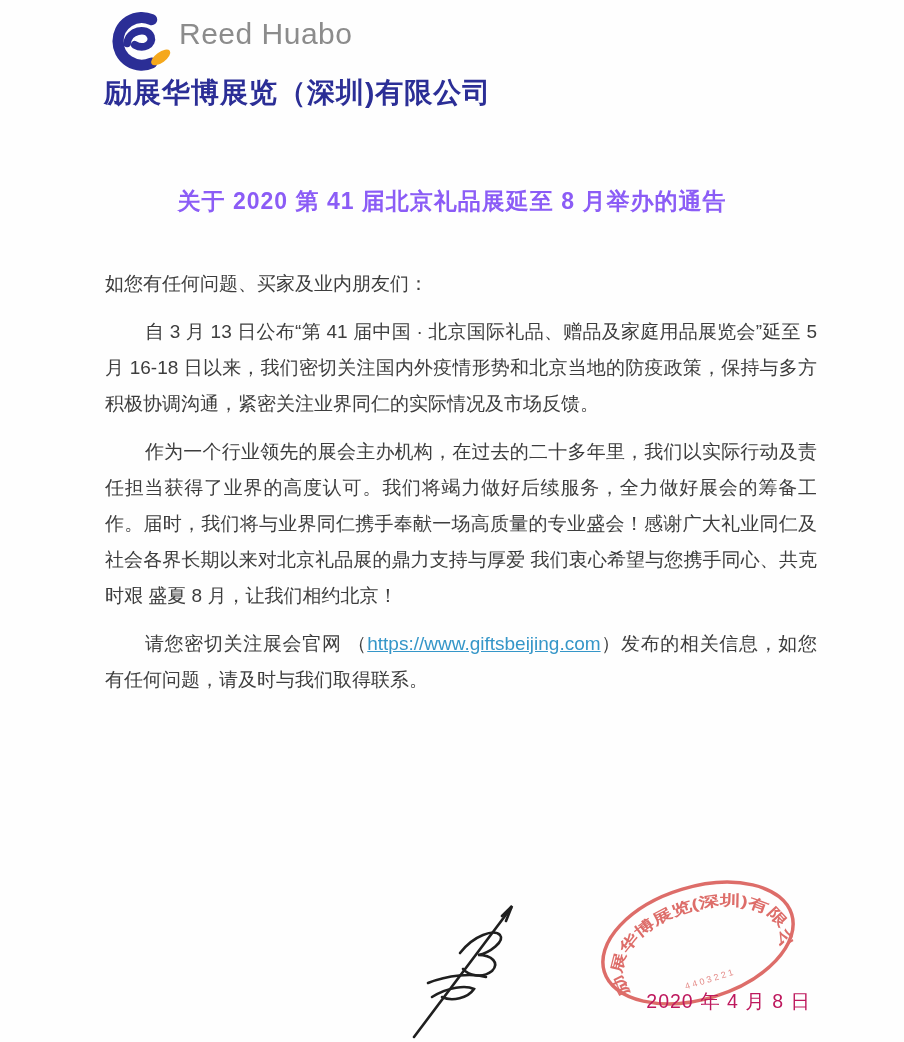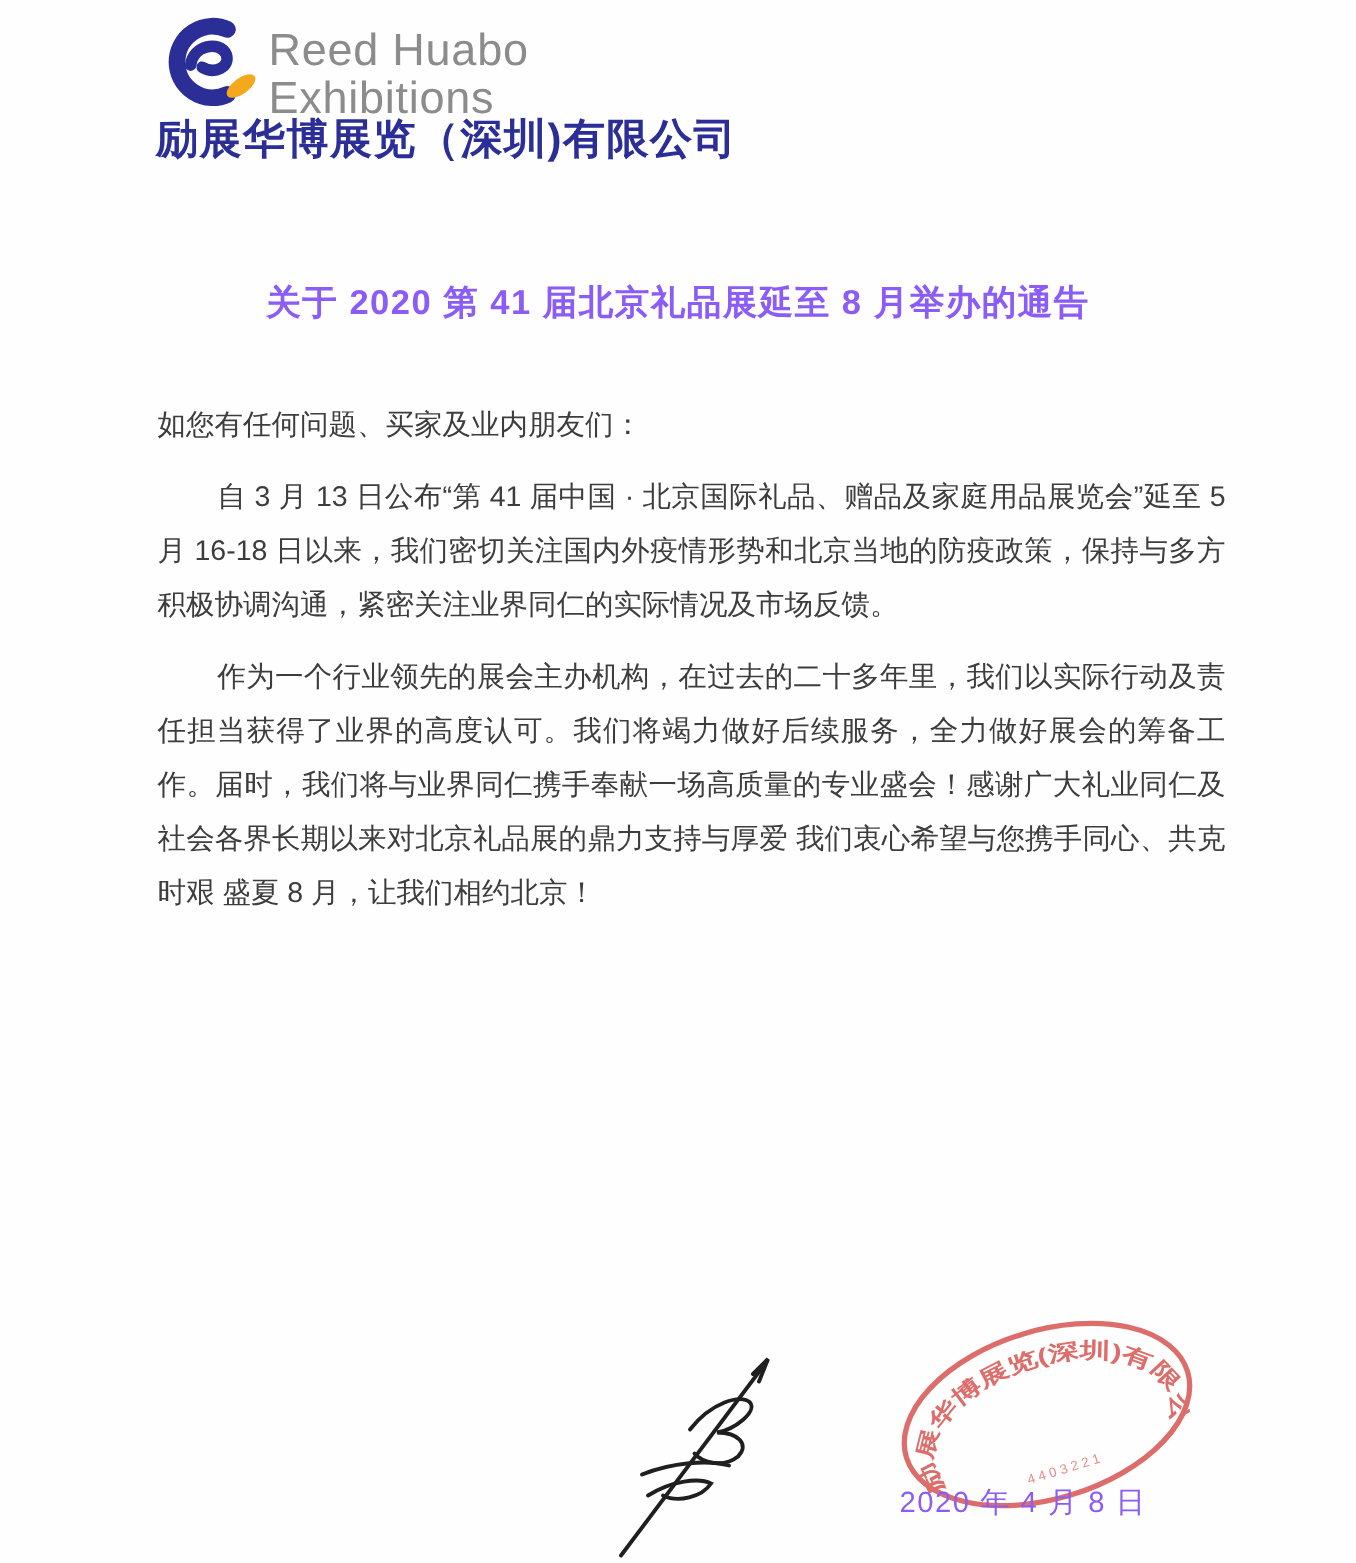--- a/index.html
+++ b/index.html
@@ -41,48 +41,50 @@
   .link{color:#3596c8;text-decoration:underline;cursor:pointer;}
 
   
   .signature-svg{position:absolute;left:408px;top:891px;width:115px;height:150px;}
   .stamp-svg{position:absolute;left:573px;top:858px;width:250px;height:170px;}
   .sig-company{
     position:absolute;left:553px;top:950px;width:300px;
     font-size:19.5px;color:#38383a;letter-spacing:1px;
   }
   .sig-date{
-    position:absolute;left:553px;top:988px;width:258px;text-align:center;
-    font-size:19.5px;color:#8b5cf6;letter-spacing:1px;
+    position:absolute;left:553px;top:988px;width:258px;text-align:right;
+    font-size:19.5px;color:#be185d;letter-spacing:1px;
   }
 </style>
 </head>
 <body>
 
 <div class="page">
 
   <header class="letterhead">
     <svg class="logo-mark" viewBox="0 0 100 100" aria-hidden="true">
       <path d="M68 18 A34 34 0 1 0 68 80" fill="none" stroke="#2b2e96" stroke-width="16" stroke-linecap="round"></path>
       <path d="M33 52 C35 33 61 28 67 42 C71 54 56 61 44 54" fill="none" stroke="#2b2e96" stroke-width="11" stroke-linecap="round"></path>
       <ellipse cx="81" cy="72" rx="16" ry="7.5" transform="rotate(-36 81 72)" fill="#f5a81c"></ellipse>
     </svg>
     <div class="logo-text">
       <div>Reed Huabo</div>
-      <div>Exhibitions</div>
     </div>
     <div class="company-cn">励展华博展览（深圳)有限公司</div>
   </header>
 
   <h1 class="title">关于 2020 第 41 届北京礼品展延至 8 月举办的通告</h1>
 
   <main class="body">
     <p class="salutation">如您有任何问题、买家及业内朋友们：</p>
     <p class="indent">自 3 月 13 日公布“第 41 届中国 · 北京国际礼品、赠品及家庭用品展览会”延至 5 月 16-18 日以来，我们密切关注国内外疫情形势和北京当地的防疫政策，保持与多方积极协调沟通，紧密关注业界同仁的实际情况及市场反馈。</p>
     <p class="indent">作为一个行业领先的展会主办机构，在过去的二十多年里，我们以实际行动及责任担当获得了业界的高度认可。我们将竭力做好后续服务，全力做好展会的筹备工作。届时，我们将与业界同仁携手奉献一场高质量的专业盛会！感谢广大礼业同仁及社会各界长期以来对北京礼品展的鼎力支持与厚爱 我们衷心希望与您携手同心、共克时艰 盛夏 8 月，让我们相约北京！</p>
+    <p class="indent">
+      <span>请您密切关注展会官网 （</span><a class="link">https://www.giftsbeijing.com</a><span>）发布的相关信息，如您有任何问题，请及时与我们取得联系。</span>
+    </p>
   </main>
 
   <svg class="signature-svg" viewBox="0 0 115 150" aria-hidden="true">
     <g fill="none" stroke="#1f1f1f" stroke-width="2.6" stroke-linecap="round">
       <path d="M6 146 L103 17"></path>
       <path d="M94 25 L104 15 L98 30"></path>
       <path d="M52 62 C66 44 86 38 92 44 C97 50 82 62 70 64 C84 64 92 72 84 80 C74 88 60 84 55 78"></path>
       <path d="M20 92 C40 84 64 82 78 86"></path>
       <path d="M24 106 C40 96 58 94 66 98 C60 107 44 111 34 106"></path>
     </g>

